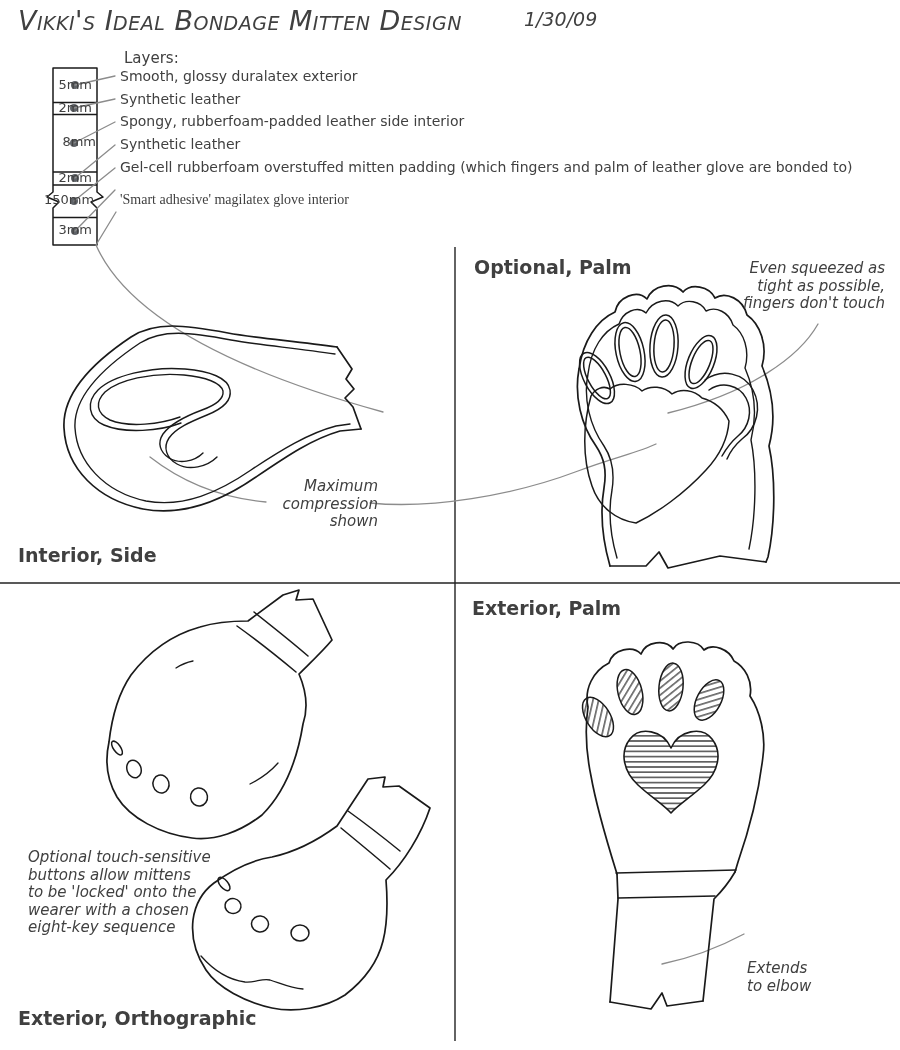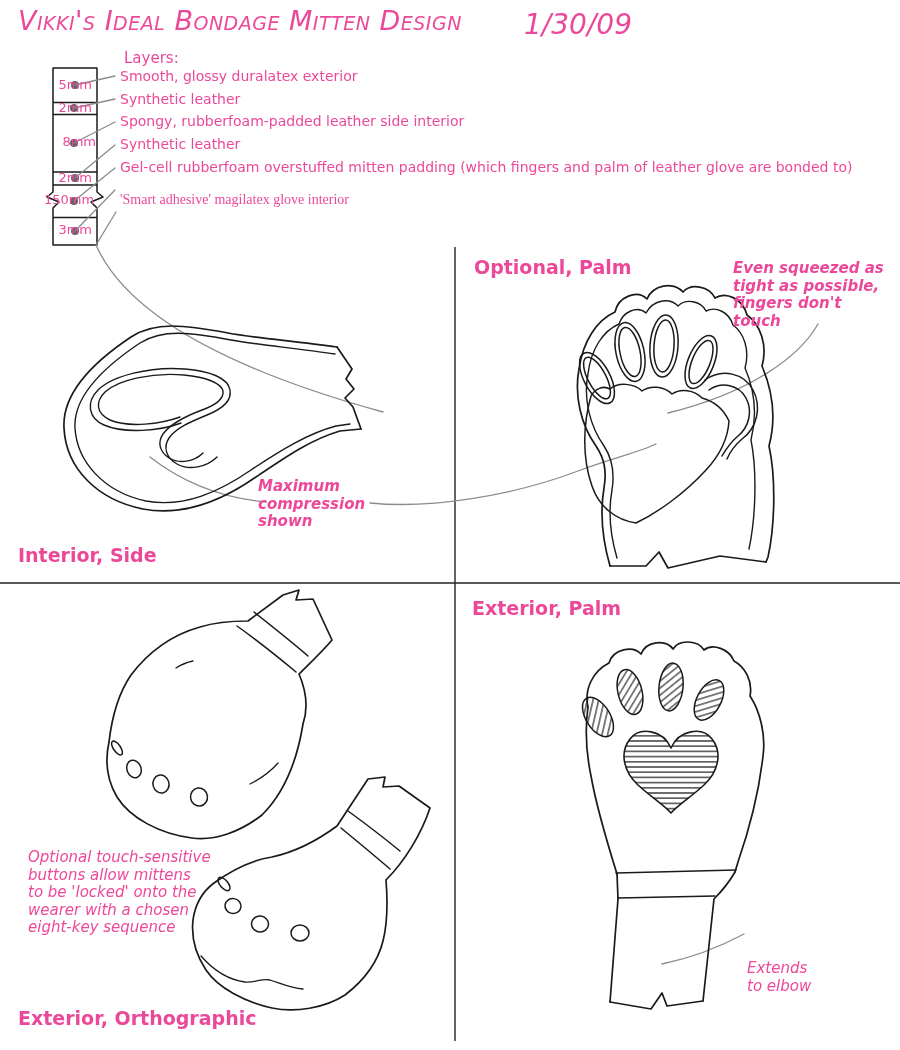--- a/index.html
+++ b/index.html
@@ -1,30 +1,30 @@
 <!DOCTYPE html>
 <html><head>
 <meta charset="utf-8">
 <style>
   html,body{margin:0;padding:0;background:#e8e8e8;}
   #canvas{
     position:relative;width:900px;height:1050px;background:#ffffff;
-    font-family:"DejaVu Sans","Liberation Sans",sans-serif;color:#ec4899;
+    font-family:"DejaVu Sans","Liberation Sans",sans-serif;color:#404040;
     overflow:hidden;
   }
   #lineart{position:absolute;left:0;top:0;width:900px;height:1050px;}
   .abs{position:absolute;}
   .title{font-style:italic;font-variant:small-caps;font-size:27px;letter-spacing:.5px;white-space:nowrap;}
-  .date{font-style:italic;font-size:28px;white-space:nowrap;}
+  .date{font-style:italic;font-size:19px;white-space:nowrap;}
   .layers-heading{font-size:15px;}
   .mm{width:48px;text-align:right;font-size:13px;line-height:14px;margin-left:44px;}
   .layer-label{font-size:14px;line-height:17px;white-space:nowrap;}
   .section{font-size:19px;font-weight:bold;white-space:nowrap;}
   .note{font-style:italic;font-size:15px;line-height:17.5px;white-space:pre-line;}
-  .note.center{text-align:left;font-weight:bold;}
+  .note.center{text-align:right;}
 </style>
 </head>
 <body>
 
 <div id="canvas">
 
   <svg id="lineart" viewBox="0 0 900 1050">
     <defs>
       <pattern id="hatchDiag" width="5.5" height="5.5" patternUnits="userSpaceOnUse" patternTransform="rotate(-45)">
         <line x1="0" y1="2.7" x2="5.5" y2="2.7" stroke="#1a1a1a" stroke-width="1.1"></line>

